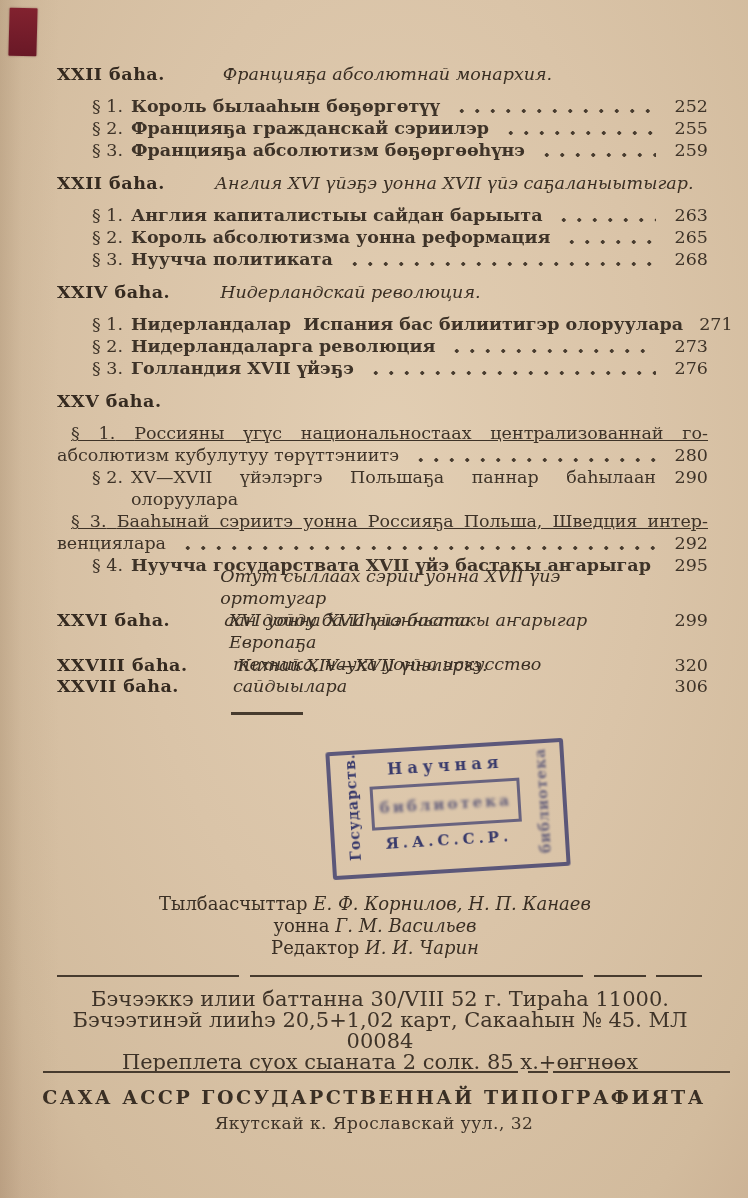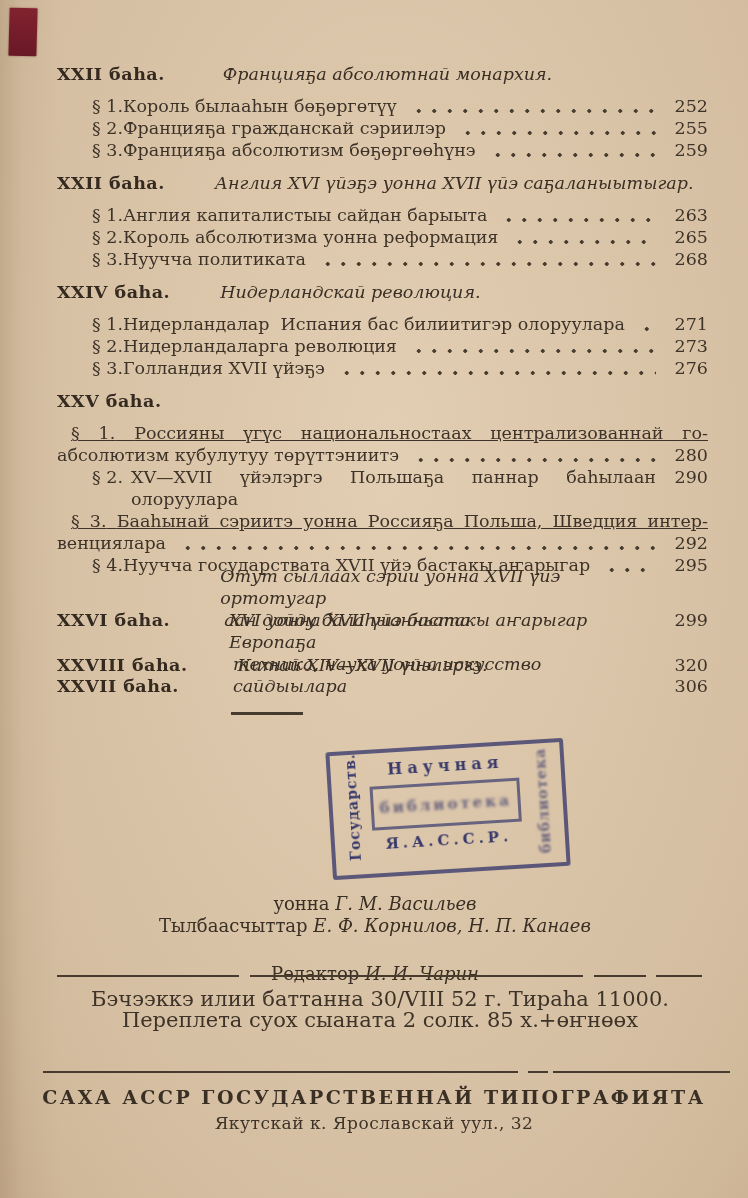--- a/index.html
+++ b/index.html
@@ -25,21 +25,21 @@
   
   .toc{position:absolute;left:57px;top:0;width:651px;font-size:17.5px;line-height:22px;}
   .chapter{position:absolute;left:0;width:651px;}
   .chead{display:flex;align-items:flex-end;gap:38px;}
   .ch-num{font-weight:bold;white-space:pre;letter-spacing:.5px;color:#352a20;}
   .ch-title{font-style:italic;margin-left:12px;flex:1;color:#3a2f24;}
   .ch-title .tl2{display:block;}
   .ch-page{align-self:flex-end;width:46px;text-align:right;font-style:normal;color:#3e3328;}
   .sec{display:flex;margin-left:35px;}
   .sec-mark{white-space:pre;}
-  .sec-text{white-space:pre;}
+  .sec-text{white-space:pre;margin-left:8px;font-weight:bold;}
   .sec-fill{flex:1;margin-left:8px;margin-right:6px;text-align:justify;text-align-last:justify;}
   .dots{
     flex:1;margin:0 6px 0 10px;
     background-image:radial-gradient(circle,#483c2f 1.6px,rgba(0,0,0,0) 2px);
     background-size:15.5px 6px;background-repeat:repeat-x;
     background-position:left 4px bottom 3px;
   }
   .pg{width:46px;text-align:right;}
   .wrapline{display:block;text-align:justify;text-align-last:justify;margin-left:14px;text-decoration:underline;}
   .wrap2{display:flex;margin-left:0;}
@@ -73,21 +73,21 @@
   .stamp .s-mid{
     font-size:15px;letter-spacing:3px;font-weight:bold;opacity:.75;filter:blur(1.4px);white-space:nowrap;
   }
   .stamp .s-bottom{
     position:absolute;left:40px;right:42px;top:82px;text-align:center;
     font-weight:bold;font-size:15px;letter-spacing:4px;filter:blur(.5px);
   }
   
   .credits{position:absolute;left:60px;top:893px;width:630px;text-align:center;font-size:18px;line-height:22px;color:#3a2f24;}
   .credits .names{font-style:italic;}
-  .credits .editor{margin-top:26px;}
+  .credits .editor{margin-top:0;}
   
   .rule{position:absolute;height:2px;background:#473b2e;}
   
   .imprint{position:absolute;left:60px;top:989px;width:640px;text-align:center;font-size:21px;line-height:21px;color:#3e3328;}
   
   .pubname{position:absolute;left:0;top:1086px;width:748px;text-align:center;font-weight:bold;font-size:19px;letter-spacing:2.5px;color:#3a2f24;}
   .pubaddr{position:absolute;left:0;top:1113px;width:748px;text-align:center;font-size:17px;letter-spacing:.5px;color:#3e3328;}
 </style>
 </head>
 <body>
@@ -238,32 +238,33 @@
     <span class="v-left">Государств.</span>
     <span class="s-top">Научная</span>
     <span class="s-box">
         <span class="s-mid">библиотека</span>
       </span>
     <span class="s-bottom">Я.А.С.С.Р.</span>
     <span class="v-right">библиотека</span>
   </div>
 
   <div class="credits">
+    <div><span>Тылбаасчыттар</span> <span class="names">Е. Ф. Корнилов, Н. П. Канаев</span></div>
     <div><span>уонна</span> <span class="names">Г. М. Васильев</span></div>
-    <div><span>Тылбаасчыттар</span> <span class="names">Е. Ф. Корнилов, Н. П. Канаев</span></div>
     <div class="editor"><span>Редактор</span> <span class="names">И. И. Чарин</span></div>
   </div>
 
   <div class="rule" style="left:57px;top:975px;width:182px"></div>
   <div class="rule" style="left:250px;top:975px;width:333px"></div>
   <div class="rule" style="left:594px;top:975px;width:52px"></div>
   <div class="rule" style="left:656px;top:975px;width:46px"></div>
 
   <div class="imprint">
     <div>Бэчээккэ илии баттанна 30/VIII 52 г. Тираһа 11000.</div>
+    <div>Бэчээтинэй лииһэ 20,5+1,02 карт, Сакааһын № 45.  МЛ 00084</div>
     <div>Переплета  суох  сыаната 2 солк. 85 х.+өҥнөөх</div>
   </div>
 
   <div class="rule" style="left:43px;top:1071px;width:475px"></div>
   <div class="rule" style="left:528px;top:1071px;width:20px"></div>
   <div class="rule" style="left:553px;top:1071px;width:177px"></div>
 
   <div class="pubname">САХА АССР ГОСУДАРСТВЕННАЙ ТИПОГРАФИЯТА</div>
   <div class="pubaddr">Якутскай к. Ярославскай уул., 32</div>
 

